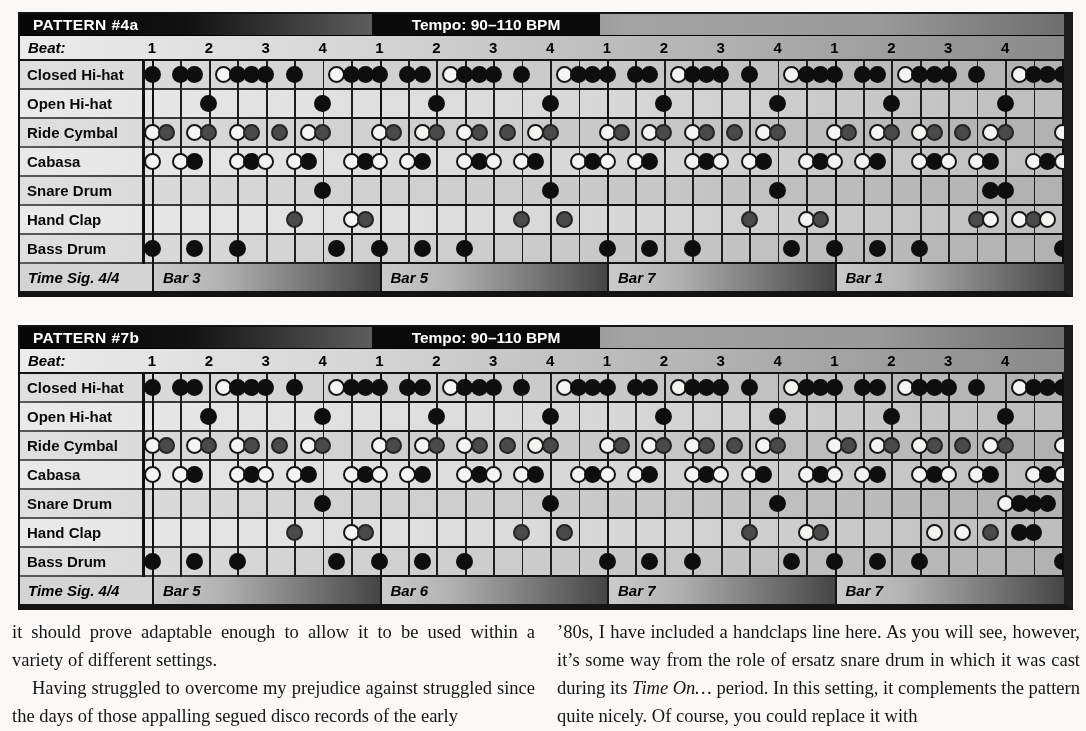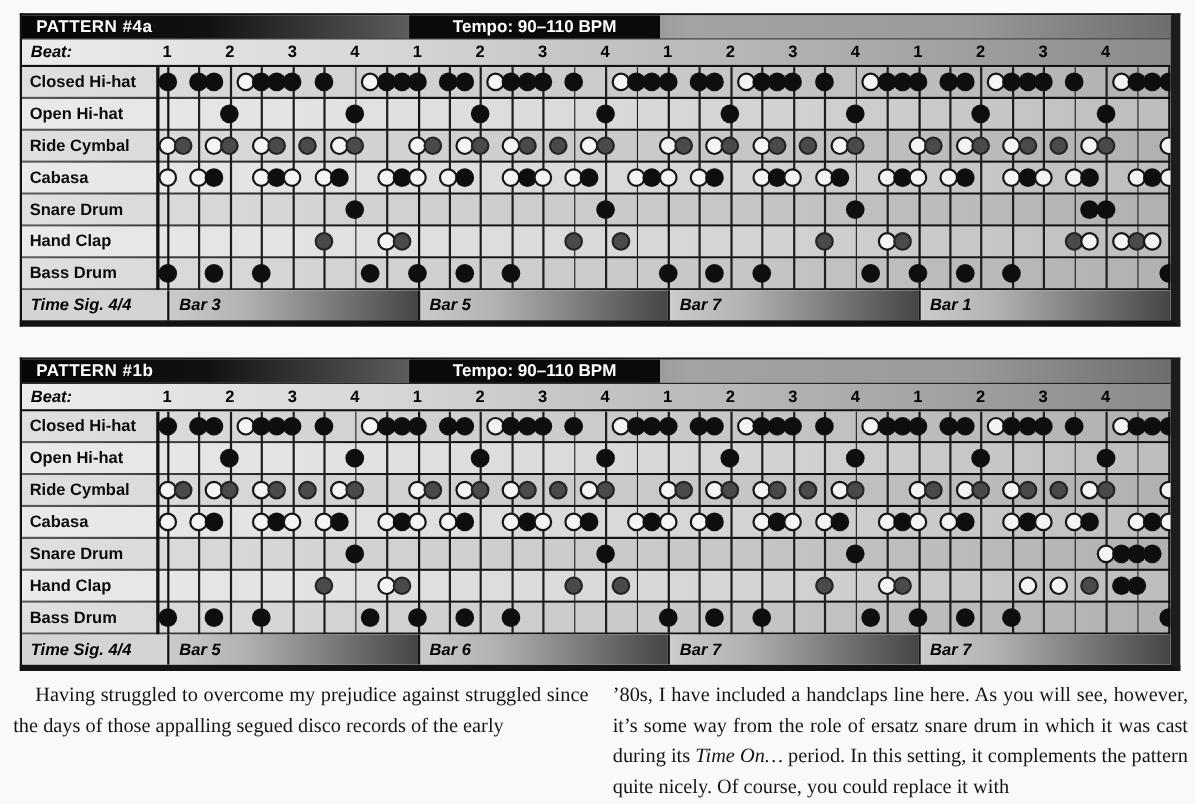--- a/index.html
+++ b/index.html
@@ -293,21 +293,21 @@
         <div class="barcell" style="left: 132px; width: 227.5px;"><span class="barlabel">Bar 3</span></div>
         <div class="barcell" style="left: 359.5px; width: 227.5px;"><span class="barlabel">Bar 5</span></div>
         <div class="barcell" style="left: 587px; width: 227.5px;"><span class="barlabel">Bar 7</span></div>
         <div class="barcell" style="left: 814.5px; right: 0px;"><span class="barlabel">Bar 1</span></div>
       </div>
   </div>
 </section>
 
 <section class="ptable" style="top:325px">
   <div class="titlebar">
-    <span class="ptitle">PATTERN #1b</span>
+    <span class="ptitle">PATTERN #7b</span>
     <span class="tempo">Tempo: 90–110 BPM</span>
   </div>
   <div class="beatrow">
     <span class="beatlabel">Beat:</span>
     <div class="beatnums">
         <span class="beatnum" style="left: 132px;">1</span>
         <span class="beatnum" style="left: 188.875px;">2</span>
         <span class="beatnum" style="left: 245.75px;">3</span>
         <span class="beatnum" style="left: 302.625px;">4</span>
         <span class="beatnum" style="left: 359.5px;">1</span>
@@ -547,18 +547,19 @@
         <div class="barcell" style="left: 132px; width: 227.5px;"><span class="barlabel">Bar 5</span></div>
         <div class="barcell" style="left: 359.5px; width: 227.5px;"><span class="barlabel">Bar 6</span></div>
         <div class="barcell" style="left: 587px; width: 227.5px;"><span class="barlabel">Bar 7</span></div>
         <div class="barcell" style="left: 814.5px; right: 0px;"><span class="barlabel">Bar 7</span></div>
       </div>
   </div>
 </section>
 
 <div class="textcols">
   <div class="tcol">
+      <p><span>it should prove adaptable enough to allow it to be used within a variety of different settings.</span></p>
       <p class="indent"><span>Having struggled to overcome my prejudice against struggled since the days of those appalling segued disco records of the early</span></p>
     </div>
   <div class="tcol">
       <p><span>’80s, I have included a handclaps line here. As you will see, however, it’s some way from the role of ersatz snare drum in which it was cast during its </span><span class="it">Time On…</span><span> period. In this setting, it complements the pattern quite nicely. Of course, you could replace it with</span></p>
     </div>
 </div>
 
 </body></html>

